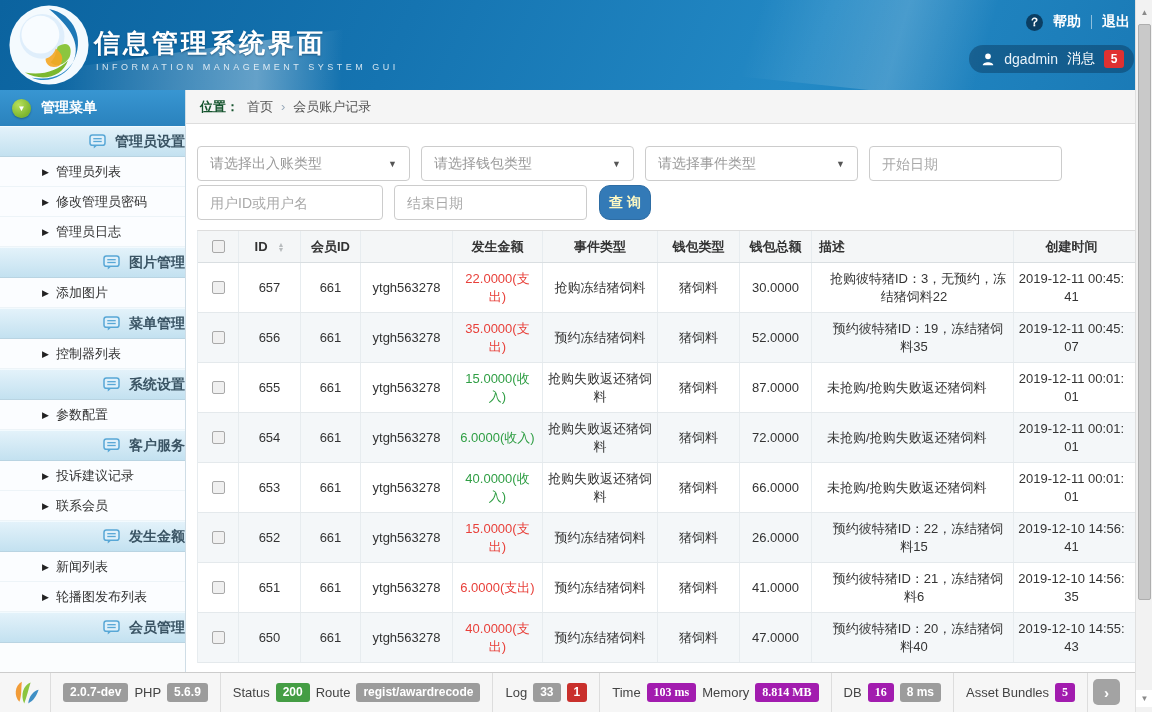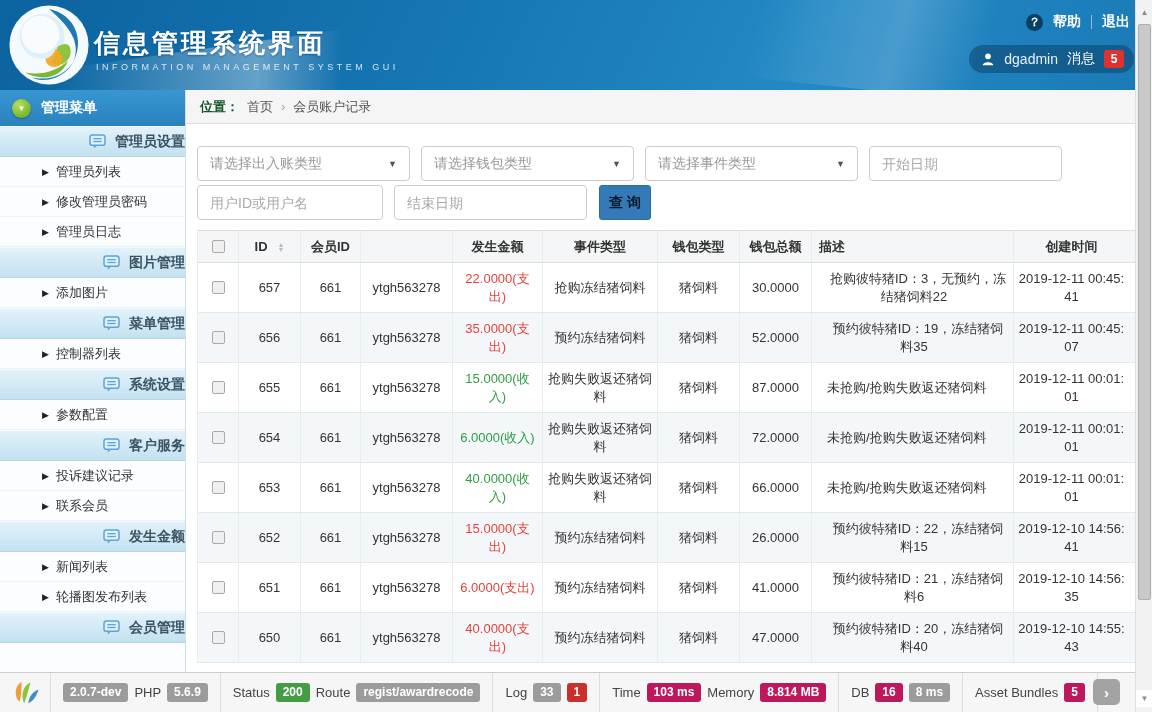--- a/index.html
+++ b/index.html
@@ -51,21 +51,21 @@
 
   .filters { padding:22px 0 0 11px; }
   .frow { display:flex; gap:11px; margin-bottom:4px; }
   .fselect { width:213px; height:35px; border:1px solid #ccc; border-radius:4px; background:#fff; display:flex;
     align-items:center; justify-content:space-between; padding:0 12px; color:#999; font-size:14px; cursor:pointer; }
   .fselect .caret { color:#555; font-size:9px; }
   .finput { height:35px; border:1px solid #ccc; border-radius:4px; padding:0 12px; font-size:14px; color:#555;
     font-family:inherit; outline:none; }
   .finput::placeholder { color:#a9a9a9; }
   .w193 { width:193px; } .w186 { width:186px; }
-  .search-btn { width:52px; height:35px; background:#337ab7; border:1px solid #2e6da4; border-radius:3px; color:#0f172a;
+  .search-btn { width:52px; height:35px; background:#337ab7; border:1px solid #2e6da4; border-radius:11px; color:#fef9c3;
     font-size:14px; font-weight:bold; cursor:pointer; margin-left:1px; }
 
   
   .gridtable { margin:10px 0 0 11px; width:996px; border-top:1px solid #ddd; border-left:1px solid #e7ecef; border-right:1px solid #e7ecef; }
   .thead { display:flex; height:32px; background:#f4f6f7; border-bottom:1px solid #d9dee1; font-weight:bold; font-size:13px; color:#333; }
   .trow { display:flex; height:50px; border-bottom:1px solid #e4e9ec; background:#fff; }
   .trow.alt { background:#f4f7f9; }
   .cell { display:flex; align-items:center; justify-content:center; text-align:center; border-left:1px solid #e7ecef;
     padding:2px 4px; line-height:1.35; word-break:break-all; }
   .cell:first-child { border-left:none; }
@@ -78,21 +78,21 @@
   .amt-expense { color:#e8403a; }
   .amt-income { color:#2f9e44; }
 
   
   .debugbar { position:absolute; left:0; top:672px; width:1152px; height:40px; background:#f6f6f6; border-top:1px solid #ccc;
     display:flex; align-items:stretch; font-size:13px; color:#444; }
   .dblock { display:flex; align-items:center; gap:6px; padding:0 12px; border-right:1px solid #ddd; white-space:nowrap; }
   .dblock.logo { padding:0 8px; border-right:1px solid #ddd; }
   .badge { display:inline-flex; align-items:center; justify-content:center; padding:2px 7px; border-radius:3px;
     color:#fff; font-size:12px; font-weight:bold; line-height:1.2; }
-  .b-gray { background:#9c9c9c; } .b-green { background:#449d44; } .b-red { background:#c9302c; } .b-blue { background:#be185d; }
+  .b-gray { background:#9c9c9c; } .b-green { background:#449d44; } .b-red { background:#c9302c; } .b-blue { background:#a21caf;font-family:Liberation Serif, serif; }
   .db-toggle { position:absolute; right:32px; top:679px; width:27px; height:26px; background:#a3a3a3; border-radius:5px;
     color:#fff; display:flex; align-items:center; justify-content:center; font-size:15px; font-weight:bold; cursor:pointer; }
 
   
   .vscroll { position:absolute; right:0; top:0; width:17px; height:712px; background:#f2f2f2; border-left:1px solid #e0e0e0; }
   .vs-btn { position:absolute; left:0; width:17px; height:17px; background:#f2f2f2; color:#8a8a8a; font-size:8px;
     display:flex; align-items:center; justify-content:center; cursor:pointer; }
   .vs-up { top:4px; } .vs-down { top:690px; background:#fff; }
   .vs-thumb { position:absolute; left:2px; top:24px; width:13px; height:576px; background:#c9c9c9; border:1px solid #aeaeae;
     border-radius:2px; cursor:pointer; }

